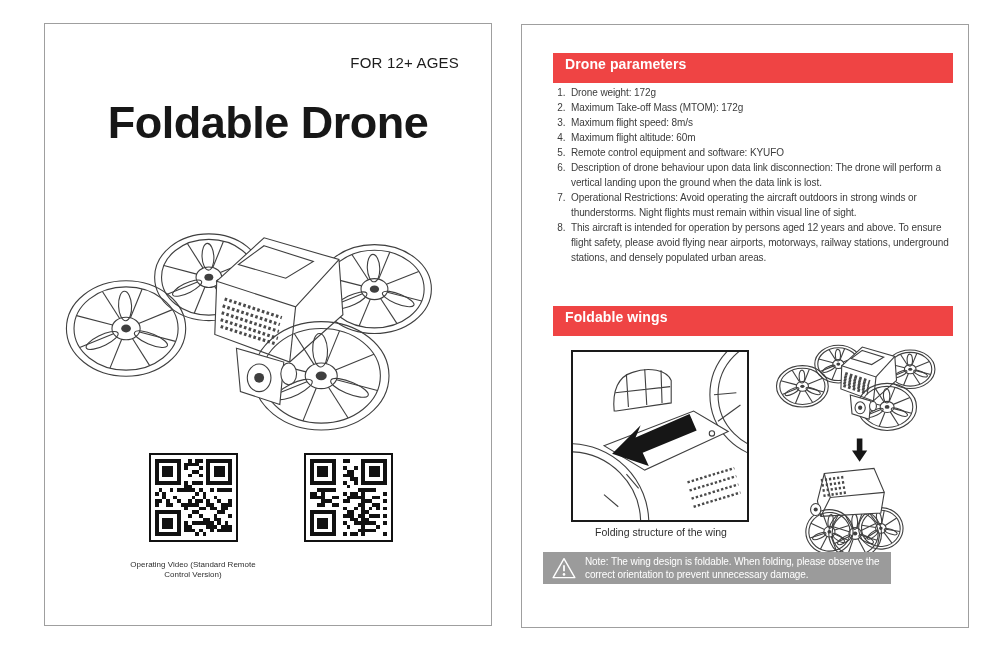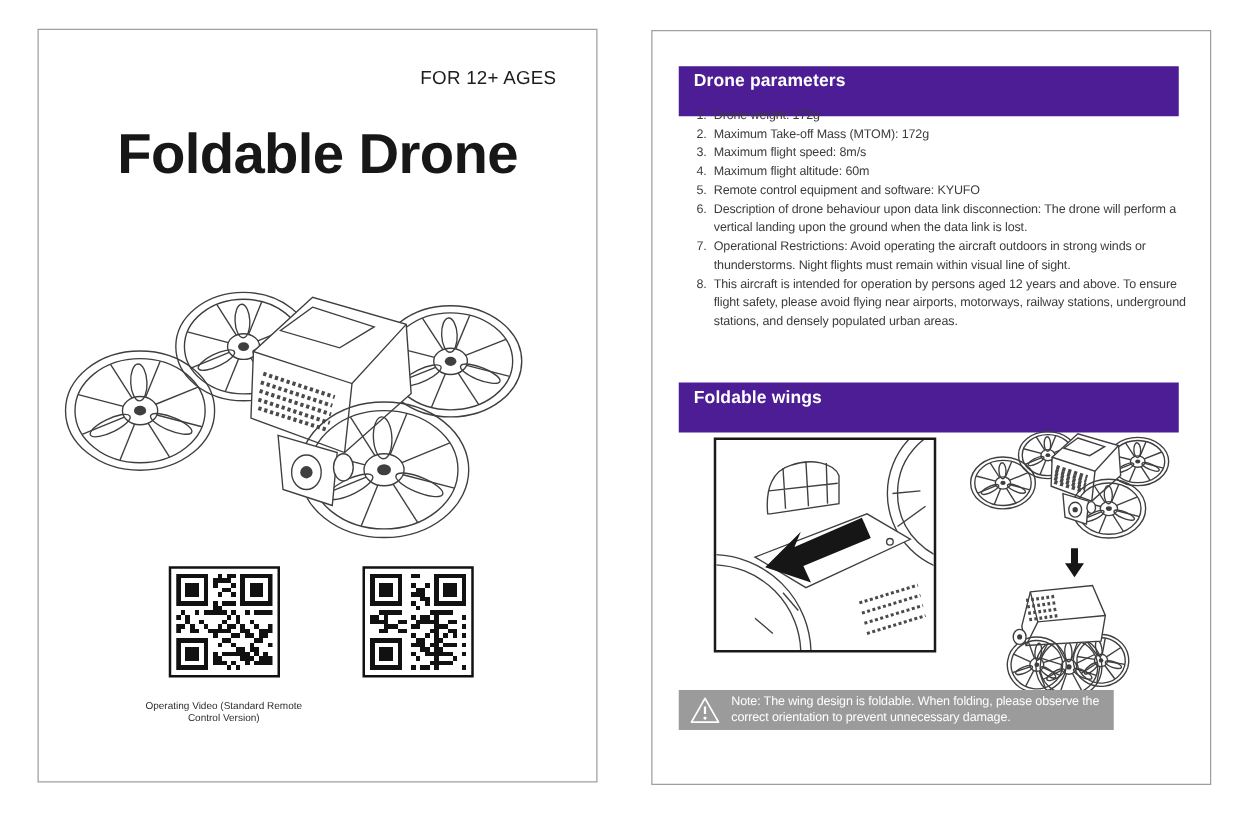--- a/index.html
+++ b/index.html
@@ -1,35 +1,35 @@
 <!DOCTYPE html>
 <html><head>
 <meta charset="utf-8">
 <style>
   html,body{margin:0;padding:0;}
   body{width:1000px;height:655px;background:#ffffff;position:relative;
        font-family:"Liberation Sans","DejaVu Sans",sans-serif;color:#3f3f3f;overflow:hidden;}
   .page{position:absolute;background:#fff;border:1px solid #9f9f9f;}
-  #left-page{left:30px;top:23px;width:446px;height:601px;}
+  #left-page{left:44px;top:23px;width:446px;height:601px;}
   #right-page{left:521px;top:24px;width:446px;height:602px;}
 
   
   .age-label{position:absolute;top:30px;right:32px;font-size:15px;color:#1d1d1d;letter-spacing:.2px;}
   .manual-title{position:absolute;top:76px;left:0;width:100%;text-align:center;
                 font-weight:bold;font-size:45px;line-height:45px;color:#171717;letter-spacing:-.5px;}
   .drone-art{position:absolute;left:16px;top:200px;width:414px;height:212px;}
   .qr-block{position:absolute;top:429px;width:150px;text-align:center;}
   #qr-block-1{left:73px;} #qr-block-2{left:228px;}
   .qr-frame{width:89px;height:89px;margin:0 auto;border:2px solid #111;background:#fff;
             padding:4px;box-sizing:border-box;}
   .qr-caption{margin-top:18px;font-size:8px;line-height:9.5px;color:#2e2e2e;text-align:center;}
   .footnote{position:absolute;left:18px;top:554px;width:382px;font-size:10px;line-height:13px;color:#2b2b2b;letter-spacing:-.1px;}
 
   
-  .section-bar{position:absolute;left:21px;width:400px;height:40px;background:#4c1d95;
+  .section-bar{position:absolute;left:31px;width:400px;height:30px;background:#ef4444;
                color:#fff;font-weight:bold;font-size:14px;line-height:22px;padding-left:12px;
                box-sizing:border-box;letter-spacing:.1px;}
   #section-bar-1{top:28px;} #section-bar-2{top:281px;}
   .params-list{position:absolute;left:30px;top:60px;width:394px;margin:0;padding-left:16px;}
   .params-list li{font-size:10px;line-height:15px;color:#3c3c3c;letter-spacing:-.1px;padding-left:3px;}
   .figure-box{position:absolute;left:49px;top:325px;width:178px;height:172px;
               border:2px solid #1a1a1a;box-sizing:border-box;background:#fff;overflow:hidden;}
   .figure-caption{position:absolute;left:29px;top:501px;width:220px;text-align:center;
                   font-size:10.5px;color:#2e2e2e;}
   .mini-drone-unfolded{position:absolute;left:252px;top:316px;width:180px;height:92px;}
@@ -406,20 +406,21 @@
       <li>This aircraft is intended for operation by persons aged 12 years and above. To ensure flight safety, please avoid flying near airports, motorways, railway stations, underground stations, and densely populated urban areas.</li>
     </ol>
 
   <div class="section-bar" id="section-bar-2">Foldable wings</div>
 
   <div class="figure-box">
     <svg viewBox="0 0 170 165" width="100%" height="100%">
       <use href="#foldArt"></use>
     </svg>
   </div>
+  <div class="figure-caption">Folding structure of the wing</div>
 
   <svg class="mini-drone-unfolded" viewBox="0 0 420 215">
     <use href="#droneArt"></use>
   </svg>
   <svg class="fold-down-arrow" viewBox="0 0 20 30">
     <use href="#downArrowArt"></use>
   </svg>
   <svg class="mini-drone-folded" viewBox="0 0 140 115">
     <use href="#foldedArt"></use>
   </svg>

